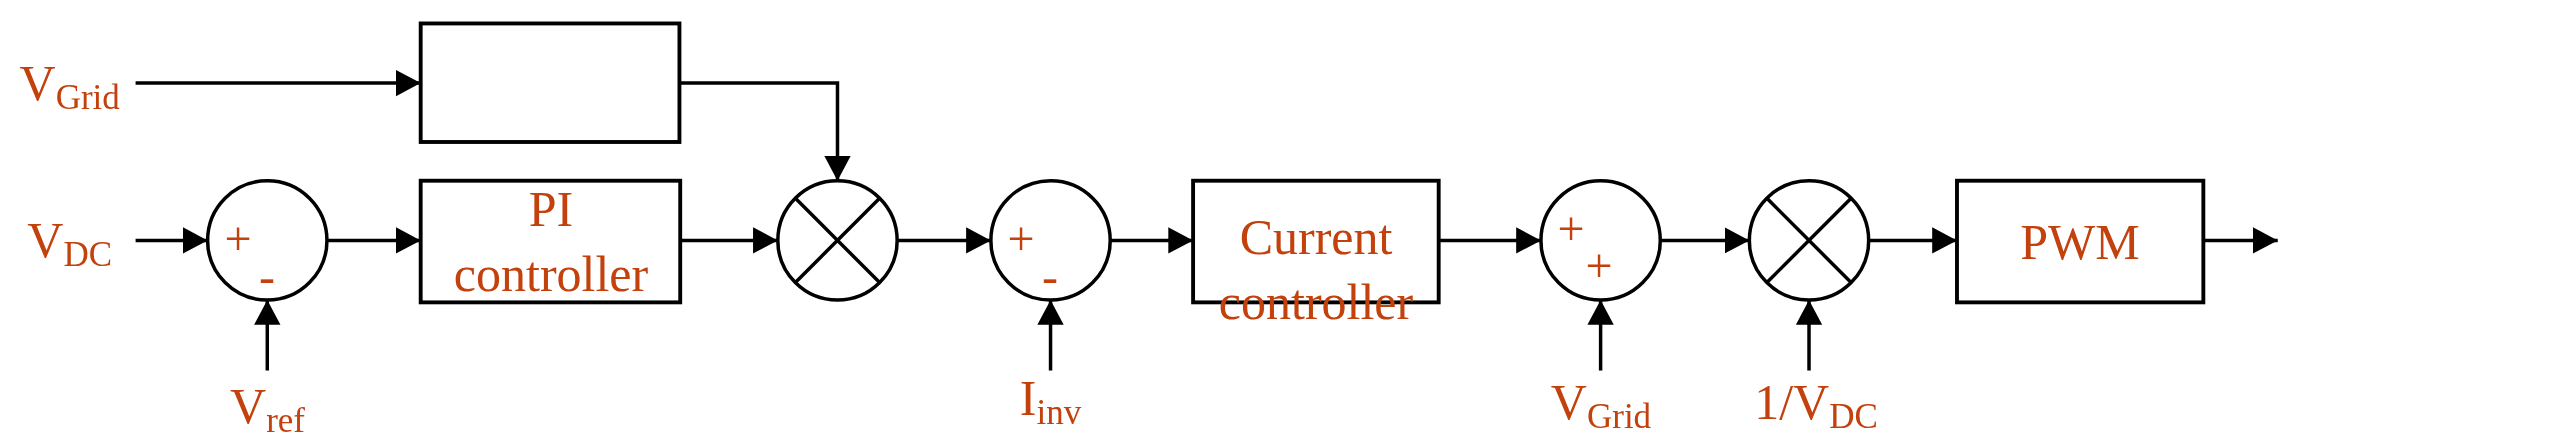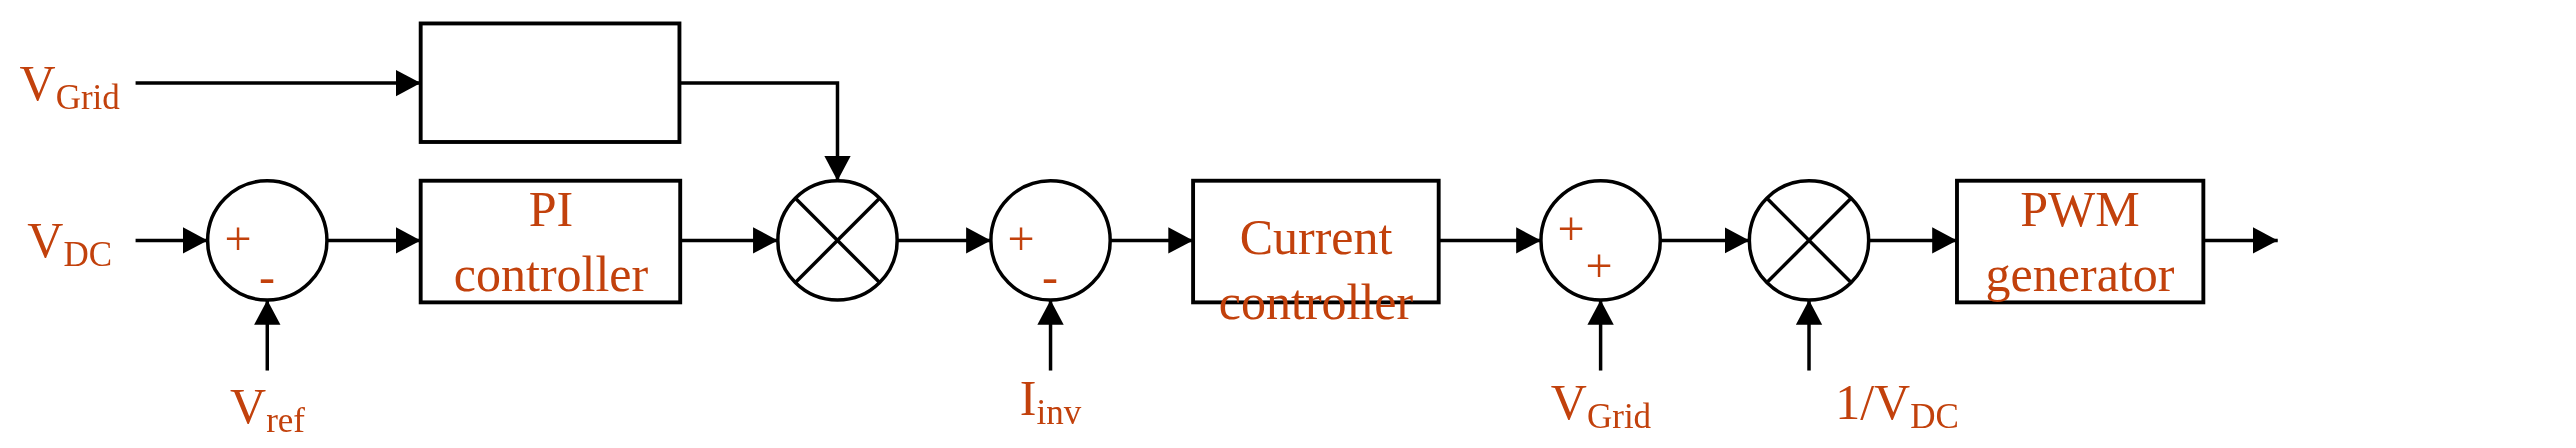--- a/index.html
+++ b/index.html
@@ -104,33 +104,32 @@
       <line class="cross" x1="2281" y1="256" x2="2389" y2="364"></line>
       <line class="cross" x1="2281" y1="364" x2="2389" y2="256"></line>
     </g>
   </svg>
 
   <div class="sig" style="left:7.7px; top:58px; width:124px;">V<sub>Grid</sub></div>
   <div class="sig" style="left:7.7px; top:215px; width:124px;">V<sub>DC</sub></div>
   <div class="sig" style="left:190px; top:381px; width:155px;">V<sub>ref</sub></div>
   <div class="sig" style="left:973px; top:373px; width:155px;">I<sub>inv</sub></div>
   <div class="sig" style="left:1508px; top:377px; width:186px;">V<sub>Grid</sub></div>
-  <div class="sig" style="left:1804px; top:377px; width:186px;">1/V<sub>DC</sub></div>
+  <div class="sig" style="left:1723px; top:377px; width:186px;">1/V<sub>DC</sub></div>
 
   <div class="blocklabel" style="left:421px; top:181px; width:260px; height:122px;">
     <div>PI</div>
     <div>controller</div>
   </div>
   <div class="blocklabel" style="left:1193px; top:181px; width:246px; height:122px;margin-top:28px;">
     <div>Current</div>
     <div>controller</div>
   </div>
   <div class="blocklabel" style="left:1957px; top:181px; width:246px; height:122px;">
     <div>PWM</div>
-    <div>generator</div>
   </div>
 
   <span class="sign" style="left:238px; top:239px;">+</span>
   <span class="sign" style="left:267px; top:277px;">-</span>
   <span class="sign" style="left:1021px; top:239px;">+</span>
   <span class="sign" style="left:1050px; top:277px;">-</span>
   <span class="sign" style="left:1571px; top:229px;">+</span>
   <span class="sign" style="left:1599px; top:266px;">+</span>
 
 

